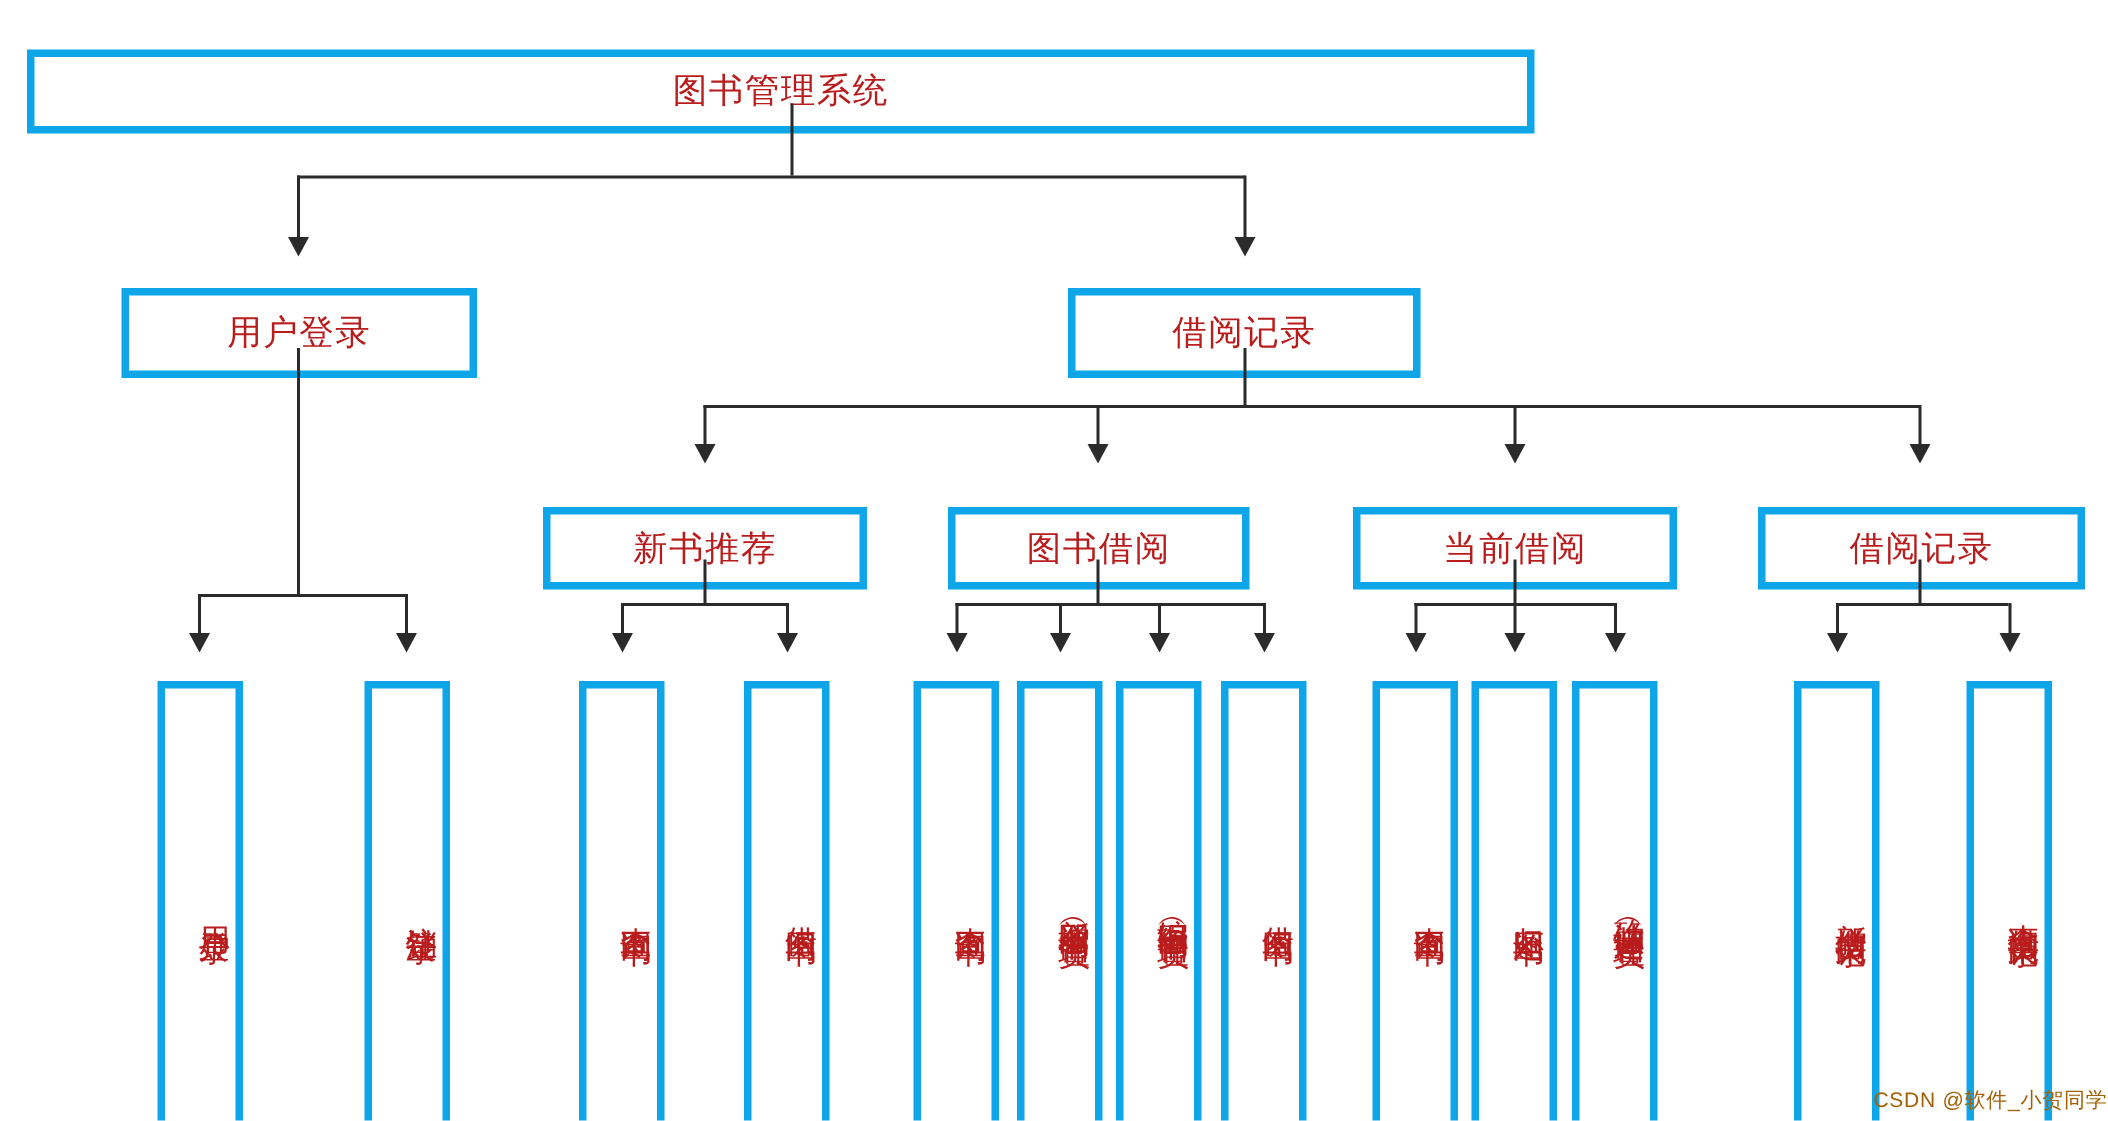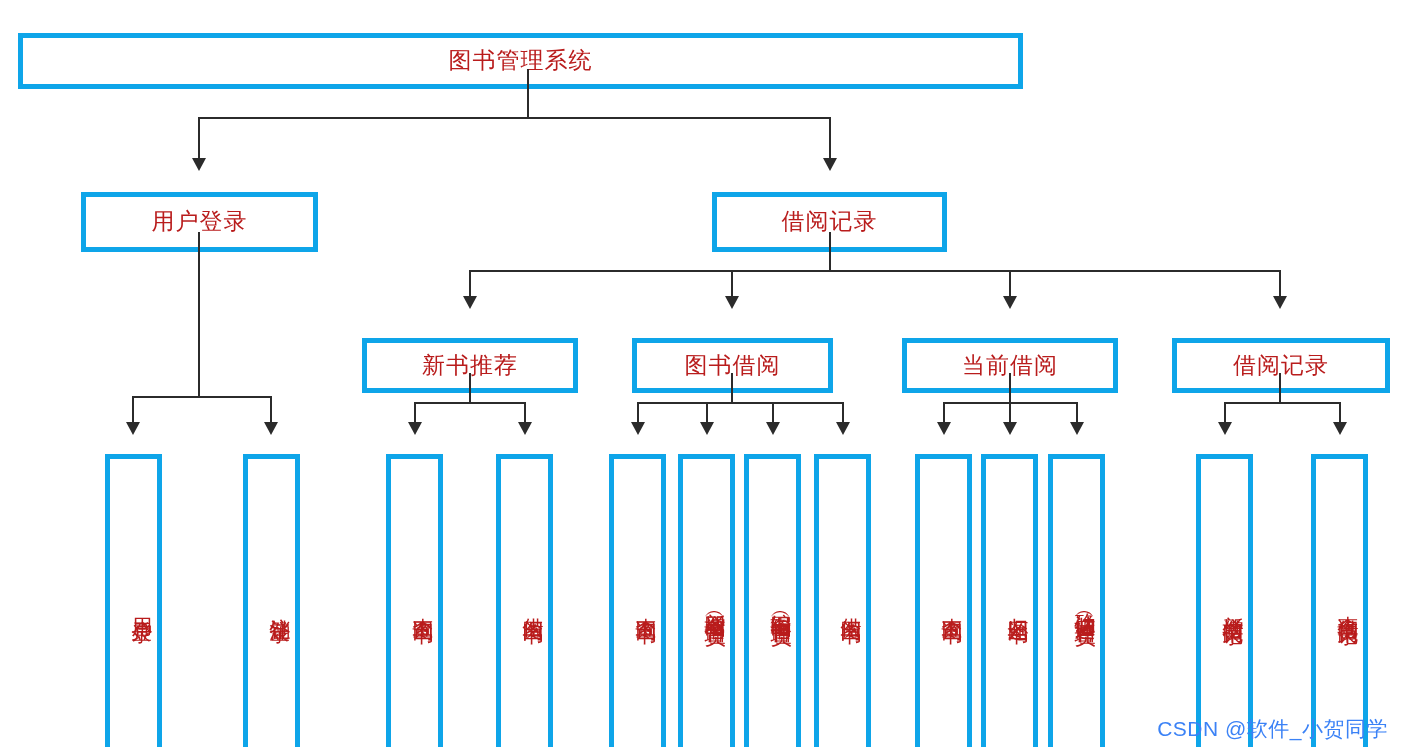--- a/index.html
+++ b/index.html
@@ -56,24 +56,24 @@
   .conn.h{height:2px;}
   .arrow{
     position:absolute;
     width:0;height:0;
     border-left:7px solid transparent;
     border-right:7px solid transparent;
     border-top:13px solid #2b2b2b;
   }
   #watermark{
     position:absolute;
-    right:17px;
+    right:0;
     bottom:4px;
-    font-size:21px;
-    color:#3b82f6;
+    font-size:14px;
+    color:#a16207;
     letter-spacing:0.5px;
     white-space:nowrap;
     user-select:none;
   }
 </style>
 </head>
 <body>
 
 <div id="diagram">
 

